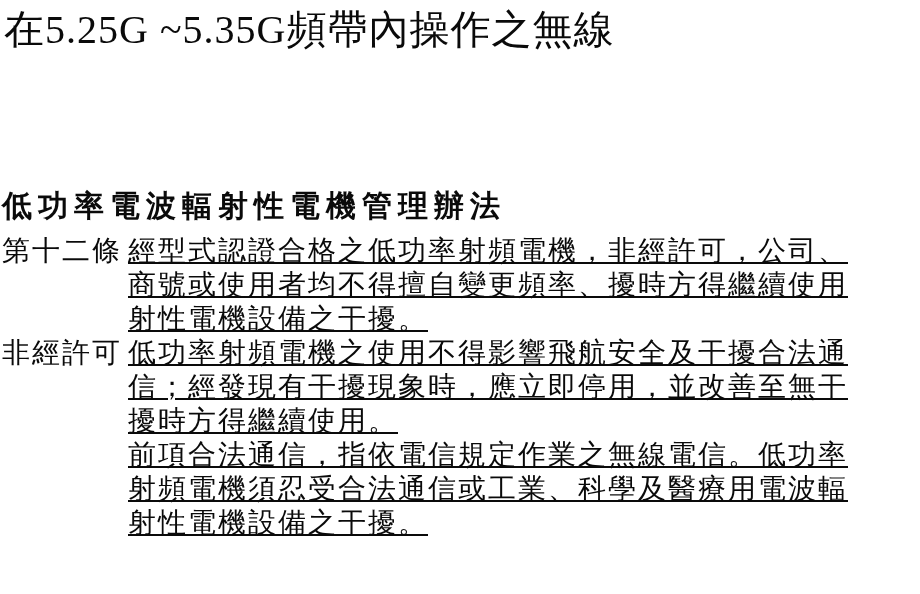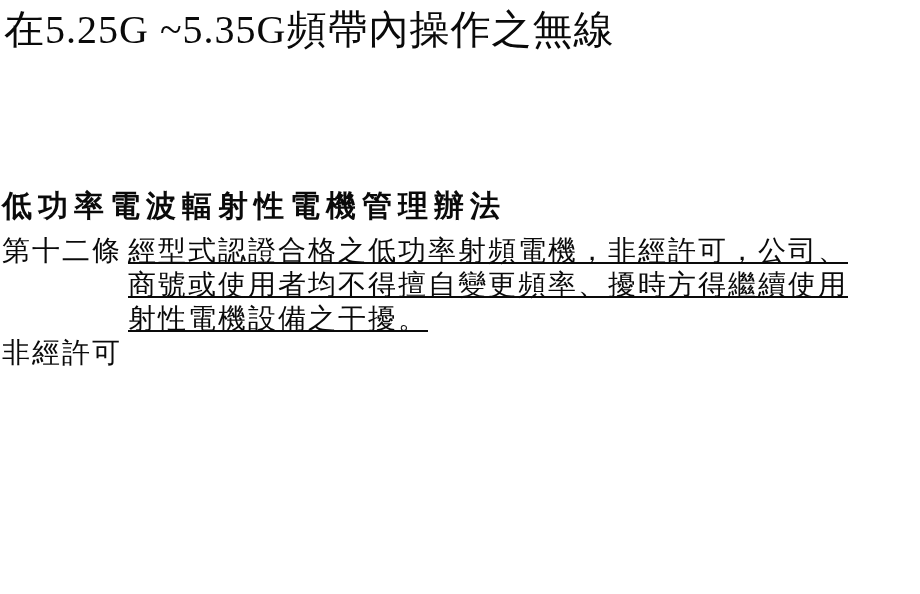--- a/index.html
+++ b/index.html
@@ -81,17 +81,25 @@
       <div class="article-label">第十二條</div>
       <div class="article-body">
         <div class="text-line">經型式認證合格之低功率射頻電機，非經許可，公司、</div>
         <div class="text-line">商號或使用者均不得擅自變更頻率、擾時方得繼續使用</div>
         <div class="text-line">射性電機設備之干擾。</div>
       </div>
     </div>
 
     <div class="article">
       <div class="article-label">非經許可</div>
+      <div class="article-body">
+        <div class="text-line">低功率射頻電機之使用不得影響飛航安全及干擾合法通</div>
+        <div class="text-line">信；經發現有干擾現象時，應立即停用，並改善至無干</div>
+        <div class="text-line">擾時方得繼續使用。</div>
+        <div class="text-line">前項合法通信，指依電信規定作業之無線電信。低功率</div>
+        <div class="text-line">射頻電機須忍受合法通信或工業、科學及醫療用電波輻</div>
+        <div class="text-line">射性電機設備之干擾。</div>
+      </div>
     </div>
 
   </div>
 
 </div>
 
 </body></html>

